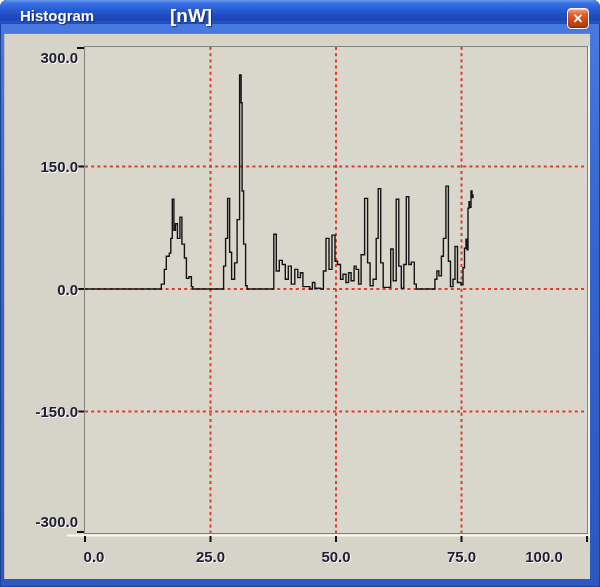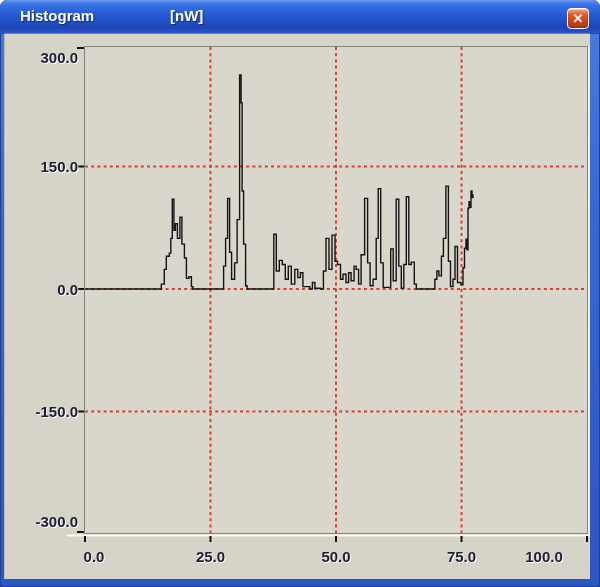--- a/index.html
+++ b/index.html
@@ -6,33 +6,33 @@
   *{box-sizing:border-box;}
   .window{
     position:relative;width:600px;height:587px;
     background:linear-gradient(180deg,#4a7be0 0%,#3566cf 40%,#2b57c0 100%);
     border-radius:7px 7px 0 0;
     font-family:"Liberation Sans",sans-serif;
     overflow:hidden;
     box-shadow:inset 0 0 0 1px #1e3f9c;
   }
   .titlebar{
-    position:absolute;top:0;left:0;right:0;height:34px;
+    position:absolute;top:0;left:0;right:0;height:24px;
     border-radius:7px 7px 0 0;
     background:linear-gradient(180deg,#6f9bed 0%,#3a74e6 12%,#2558d2 45%,#1c45b4 82%,#2a55c6 96%,#1b3d9e 100%);
   }
   .title-text{
     position:absolute;left:20px;top:0;line-height:32px;
     color:#ffffff;font-size:15px;font-weight:bold;
     text-shadow:1px 1px 1px rgba(10,20,80,.6);
     white-space:nowrap;
   }
   .unit-text{
     position:absolute;left:170px;top:0;line-height:32px;
-    color:#ffffff;font-size:15px;font-weight:bold;
+    color:#ffffff;font-size:19px;font-weight:bold;
     text-shadow:1px 1px 1px rgba(10,20,80,.6);
     white-space:nowrap;
   }
   .close-btn{
     position:absolute;right:11px;top:8px;width:22px;height:21px;
     border:1px solid #ffffff;border-radius:4px;
     background:linear-gradient(180deg,#f2a385 0%,#e3602f 28%,#d04616 60%,#ad3a10 100%);
     box-shadow:inset 0 1px 0 rgba(255,255,255,.5), inset 0 -1px 2px rgba(80,10,0,.4);
     color:#fff;display:flex;align-items:center;justify-content:center;
     font-size:13px;font-weight:900;line-height:1;cursor:pointer;

